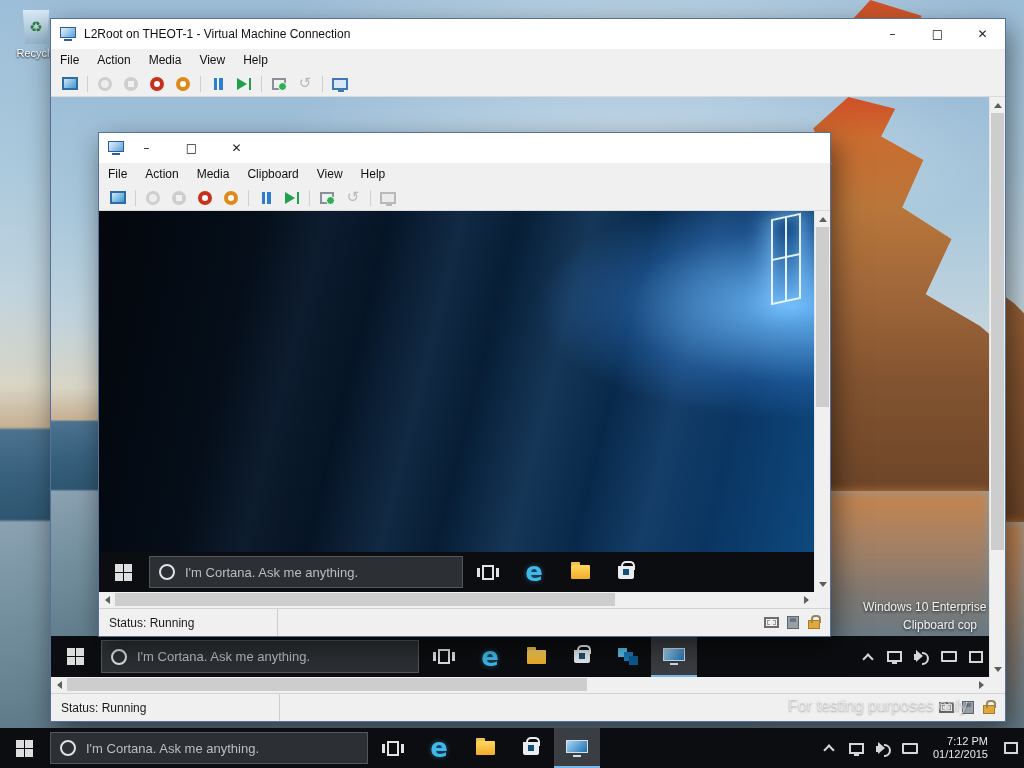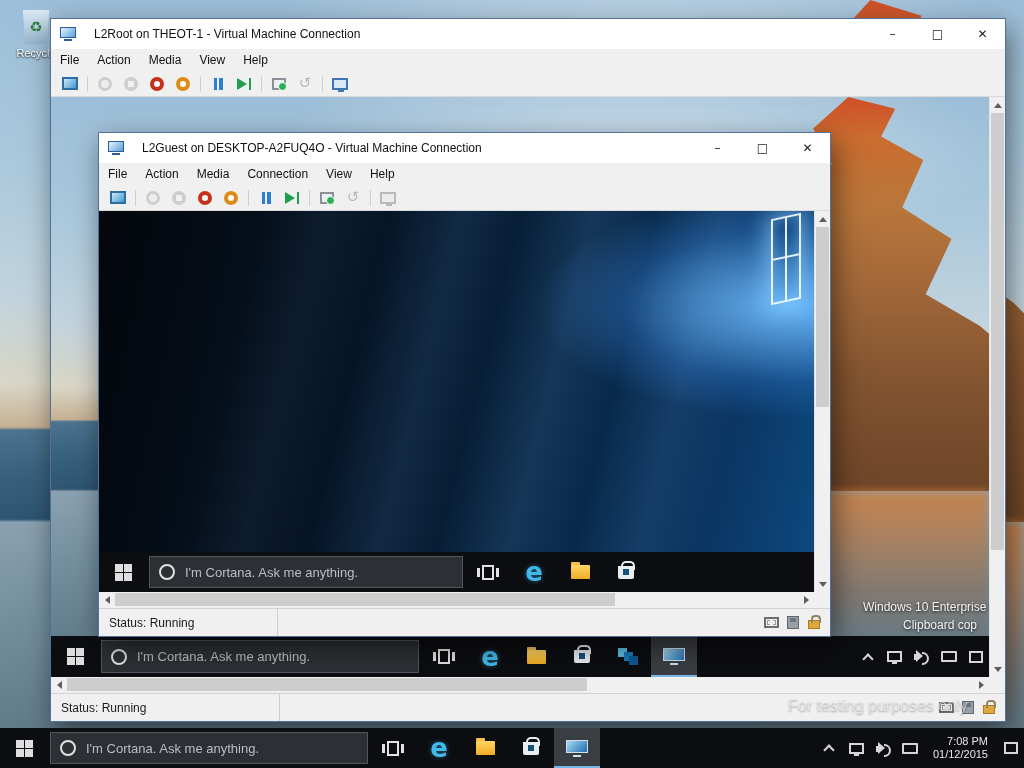--- a/index.html
+++ b/index.html
@@ -41,21 +41,21 @@
   
   .vmwin{position:absolute;display:flex;flex-direction:column;background:#fff;
     border:1px solid #54719b;box-shadow:4px 10px 26px rgba(0,0,0,.5)}
   .outerwin{left:50px;top:18px;width:956px;height:704px;z-index:10}
   .innerwin{left:47px;top:35px;width:733px;height:505px;z-index:6}
   .titlebar{flex:0 0 30px;display:flex;align-items:center;background:#fff;padding-left:9px}
   .app-ico{position:relative;width:16px;height:14px;flex:0 0 16px}
   .app-ico i{position:absolute;display:block}
   .app-ico .scr{left:0;right:0;top:0;height:11px;border:1px solid #2a5d9e;background:linear-gradient(135deg,#d2e7f8 15%,#58a0d8)}
   .app-ico .base{left:4px;bottom:0;width:8px;height:2px;background:#2a5d9e}
-  .title-text{flex:1;margin-left:18px;font-size:12px;white-space:nowrap;overflow:hidden}
+  .title-text{flex:1;margin-left:8px;font-size:12px;white-space:nowrap;overflow:hidden}
   .caption{display:flex;height:30px}
   .cap{width:45px;display:flex;align-items:center;justify-content:center;font-size:12px;color:#222;font-family:"DejaVu Sans",sans-serif}
   .menubar{flex:0 0 22px;display:flex;align-items:stretch;background:#f0f0f0;font-size:12px}
   .menu-item{display:flex;align-items:center;padding:2px 9px}
   .toolbar{flex:0 0 26px;display:flex;align-items:center;background:#f0f0f0;border-bottom:1px solid #dadada;padding-left:10px;gap:8px}
   .tsep{width:1px;height:16px;background:#cfcfcf}
   .client{flex:1;display:flex;min-height:0}
   .viewport{position:relative;flex:1;overflow:hidden;background:#000}
   .vscroll{flex:0 0 16px;position:relative;background:#f0f0f0;border-left:1px solid #e4e4e4}
   .hscroll{flex:0 0 16px;position:relative;background:#f0f0f0}
@@ -316,32 +316,31 @@
               <span class="ac"></span>
             </div>
         </div>
 
         <div class="vmwin innerwin">
           <div class="titlebar">
             <span class="app-ico">
                 <i class="scr"></i>
                 <i class="base"></i>
               </span>
-            <span class="title-text">L2Guest on DESKTOP-A2FUQ4O - Virtual Machine Connection</span>
             <span class="caption">
               <span class="cap">–</span>
               <span class="cap">□</span>
               <span class="cap">✕</span>
             </span>
           </div>
           <div class="menubar">
             <span class="menu-item">File</span>
             <span class="menu-item">Action</span>
             <span class="menu-item">Media</span>
-            <span class="menu-item">Connection</span>
+            <span class="menu-item">Clipboard</span>
             <span class="menu-item">View</span>
             <span class="menu-item">Help</span>
           </div>
           <div class="toolbar">
             <span class="ti">
                 <span class="cad"></span>
               </span>
             <span class="tsep"></span>
             <span class="ti dis">
                 <span class="circle c-gray"></span>
@@ -525,21 +524,21 @@
     <div class="tb-btn tray-btn">
         <span class="vol">
           <i class="sq"></i>
           <i class="tr"></i>
         </span>
       </div>
     <div class="tb-btn tray-btn">
         <span class="kbd"></span>
       </div>
     <div class="tb-btn clockbox">
-      <div>7:08 PM</div>
+      <div>7:12 PM</div>
       <div>01/12/2015</div>
     </div>
     <div class="tb-btn tray-btn">
         <span class="ac"></span>
       </div>
   </div>
 
 </div>
 
 </body></html>

